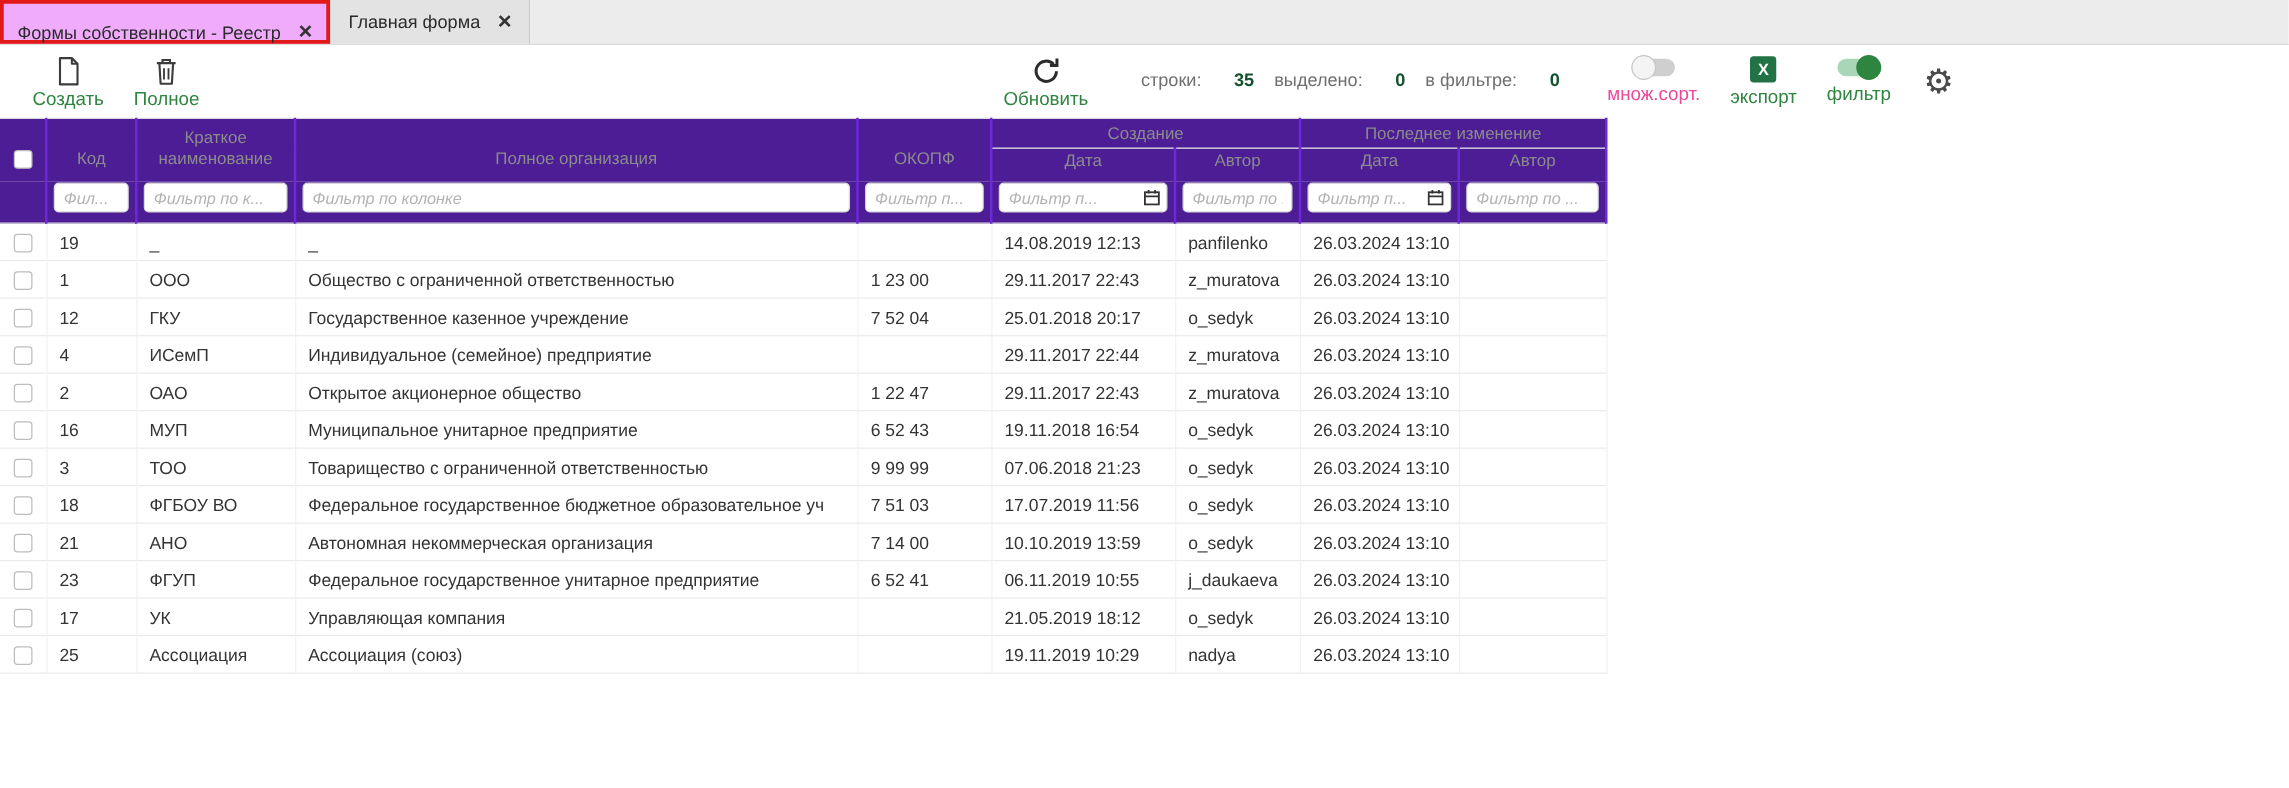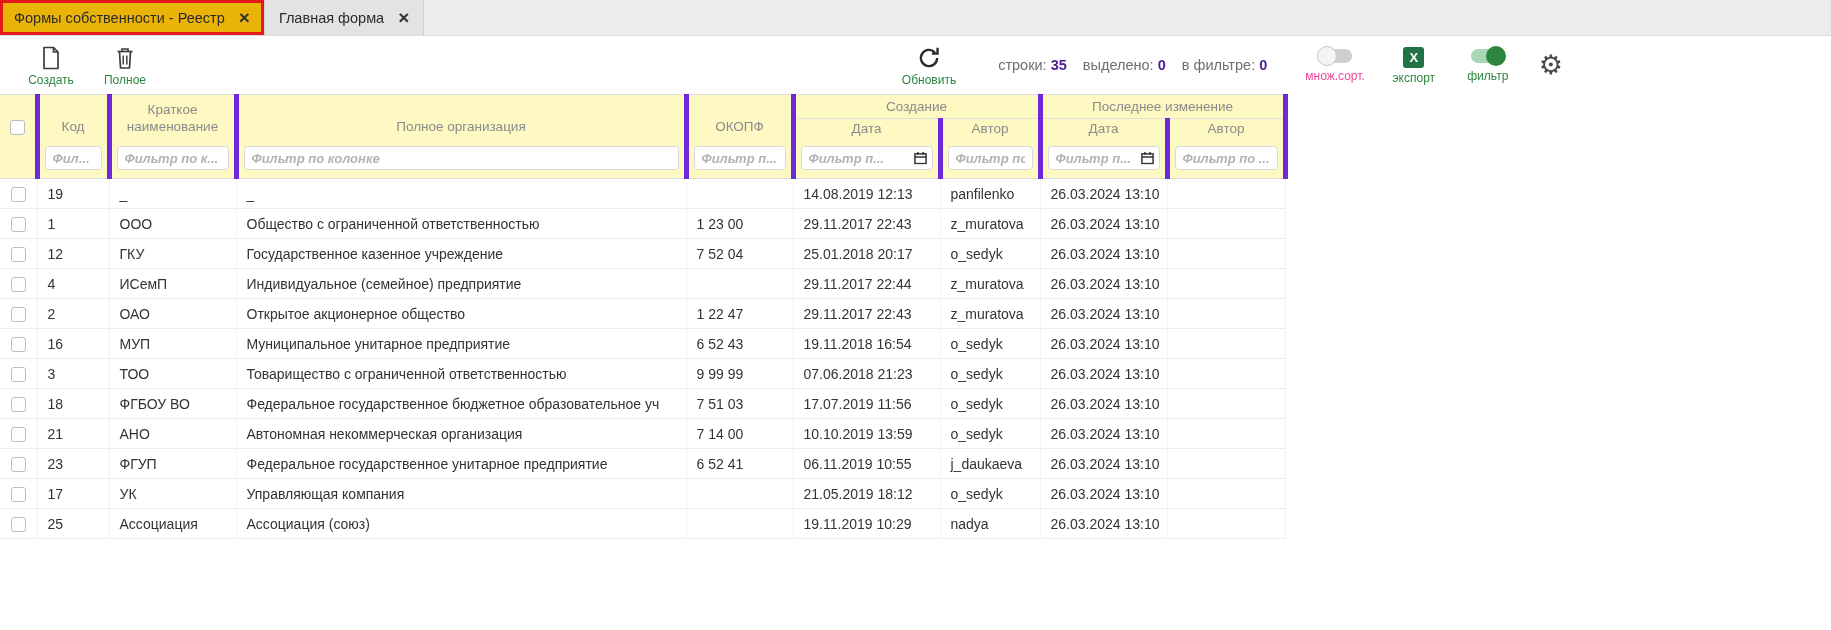--- a/index.html
+++ b/index.html
@@ -20,45 +20,45 @@
     border-bottom: 1px solid #dcdcdc;
   }
   .tab {
     display: flex; align-items: center; gap: 14px;
     padding: 0 14px;
     font-size: 14.5px; color: #2b2b2b;
     background: #e3e3e3;
     border-right: 1px solid #cdcdcd;
     cursor: pointer; white-space: nowrap;
   }
-  .tab.active { background: #eab308; }
+  .tab.active { background: #f0abfc; align-items: flex-end; }
   .tab.annotated { box-shadow: inset 0 0 0 3px #e31818; }
   .tab-close { font-size: 19px; line-height: 1; color: #333; font-weight: 700; cursor: pointer; }
 
   
   .toolbar {
     height: 58px; flex: 0 0 58px;
     background: #ffffff;
     display: flex; align-items: center;
     padding: 0 268px 0 14px;
   }
   .tool-btn {
     display: flex; flex-direction: column; align-items: center; justify-content: center;
     margin: 0 12px; min-width: 50px; cursor: pointer;
   }
   .tool-icon { height: 27px; display: flex; align-items: center; justify-content: center; }
-  .tool-label { font-size: 12px; margin-top: 2px; line-height: 1; }
+  .tool-label { font-size: 15px; margin-top: 2px; line-height: 1; }
   .lbl-green { color: #2e8540; }
   .lbl-gray  { color: #ec4899; }
   .spacer { flex: 1 1 auto; }
 
   .stats { display: flex; align-items: center; gap: 16px; margin: 0 26px 0 30px; font-size: 14.5px; }
   .stat { white-space: nowrap; }
   .stat-label { color: #6f6f6f; }
-  .stat-value { color: #4c1d95; font-weight: 700; }
+  .stat-value { color: #14532d; font-weight: 700; margin-left: 22px; }
 
   .switch { position: relative; width: 34px; height: 14px; border-radius: 7px; margin-bottom: 5px; display: inline-block; }
   .switch .knob { position: absolute; top: -3px; width: 20px; height: 20px; border-radius: 50%; }
   .switch.off { background: #cfcfcf; }
   .switch.off .knob { left: -1px; background: #f4f4f4; border: 1px solid #c6c6c6; }
   .switch.on { background: #a9d6b6; }
   .switch.on .knob { right: -1px; background: #2e8540; }
 
   .excel-icon {
     width: 21px; height: 21px; border-radius: 3px;
@@ -67,36 +67,36 @@
     display: flex; align-items: center; justify-content: center;
     margin-bottom: 2px;
   }
   .gear { font-size: 27px; color: #4a4a4a; margin-left: 14px; cursor: pointer; line-height: 1; }
 
   
   .table-wrap { flex: 1 1 auto; overflow: hidden; background: #fff; }
   table.grid { border-collapse: collapse; table-layout: fixed; width: 1285px; border-top: 1px solid #e0e0e0; }
 
   thead th {
-    background: #fef9c3; color: #8b8b8b;
+    background: #4c1d95; color: #8b8b8b;
     font-weight: 400; font-size: 13.5px;
-    border-right: 5px solid #6d28d9;
+    border-right: 2px solid #6d28d9;
     padding: 0; text-align: center;
   }
   .group-row th.group { height: 24px; border-bottom: 1px solid #e2e2e2; }
   thead th.merged { vertical-align: bottom; padding-bottom: 9px; line-height: 1.25; }
   .name-row th { height: 26px; vertical-align: bottom; padding-bottom: 9px; }
   .filter-row th { height: 34px; vertical-align: middle; padding: 0 5px 6px; border-bottom: 1px solid #dcdcdc; }
 
   input.filter {
     width: 100%; height: 24px;
     border: 1px solid #d9d9d9; border-radius: 4px;
     padding: 0 7px; font-size: 13px; color: #555;
     font-family: "Liberation Sans", sans-serif;
-    background: #fff; outline: none; font-weight: bold;
+    background: #fff; outline: none;
   }
   input.filter::placeholder { color: #b3b3b3; font-style: italic; }
   .input-wrap { position: relative; }
   .input-wrap input.filter { padding-right: 22px; }
   .input-wrap .cal { position: absolute; right: 6px; top: 50%; transform: translateY(-50%); display: flex; cursor: pointer; }
 
   tbody td {
     height: 30px; font-size: 14px; color: #333;
     padding: 0 10px;
     border-bottom: 1px solid #ececec;

